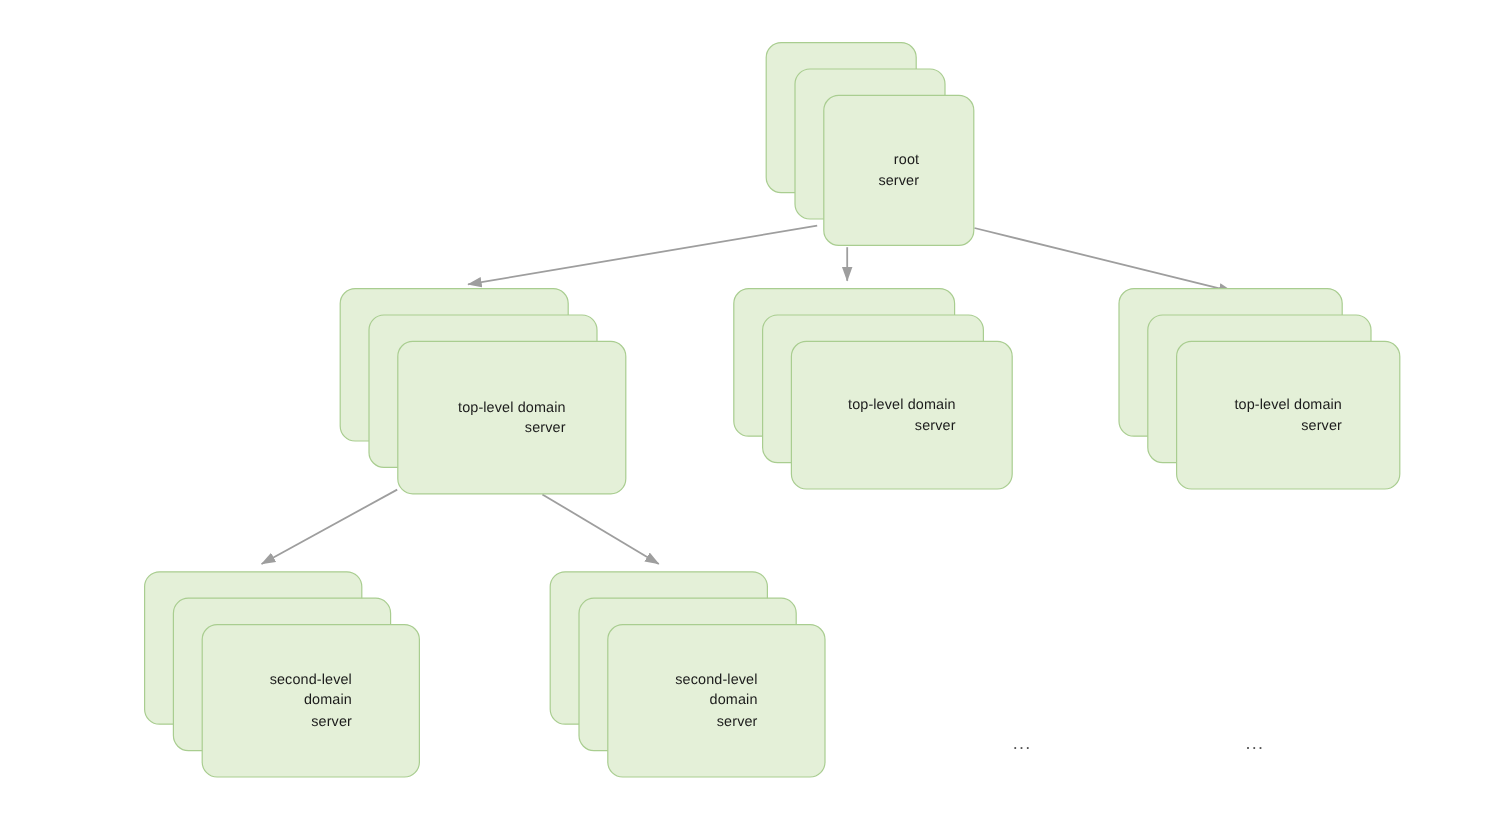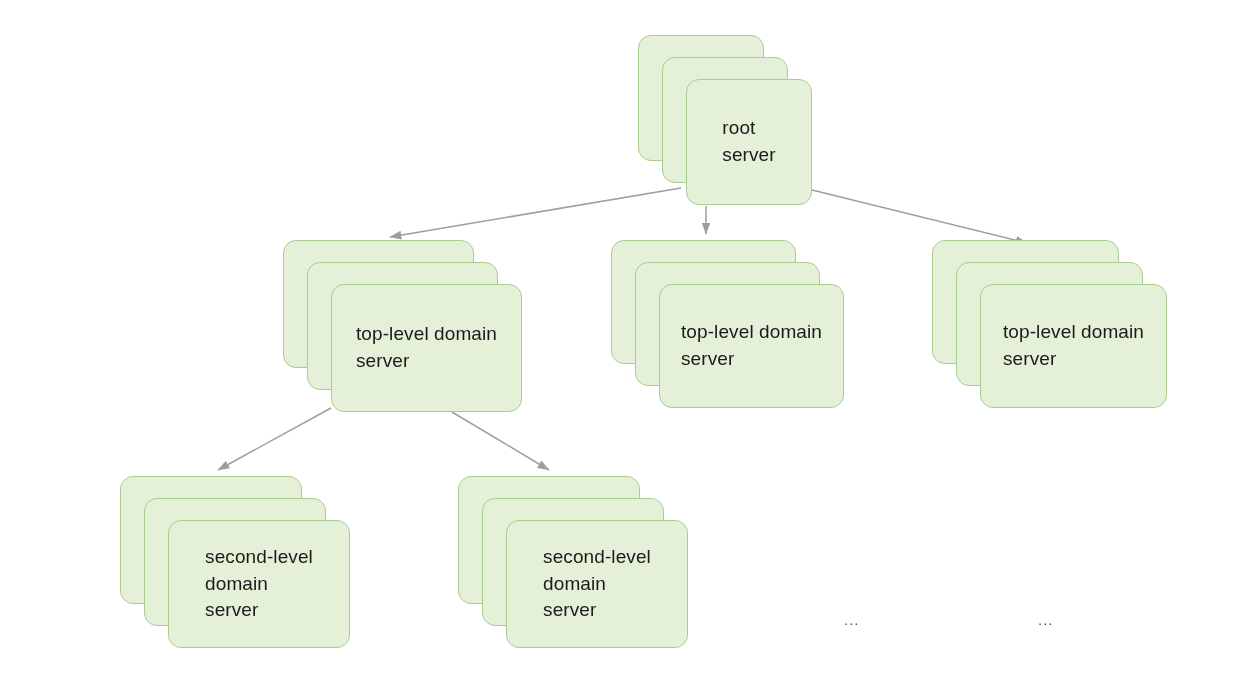--- a/index.html
+++ b/index.html
@@ -48,23 +48,23 @@
   .card.mid    { left: 24px; top: 22px; }
   .card.front  { left: 48px; top: 44px; }
 
   .node-label {
     position: absolute;
     left: 48px;
     top: 44px;
     display: flex;
     align-items: center;
     justify-content: center;
-    text-align: left;
+    text-align: right;
     color: #1b1b1b;
-    font-size: 19px;
+    font-size: 12px;
     line-height: 1.42;
     letter-spacing: 0.1px;
     box-sizing: border-box;
     padding: 0 10px;
     white-space: pre-line;
     border-radius: 12px;
   }
 
   
   .ellipsis-mark {

